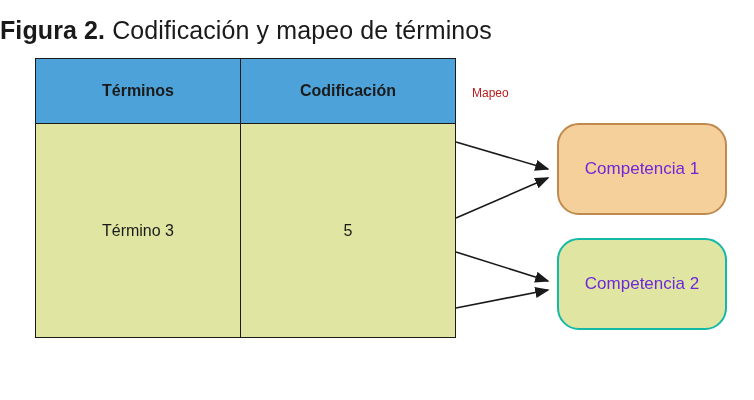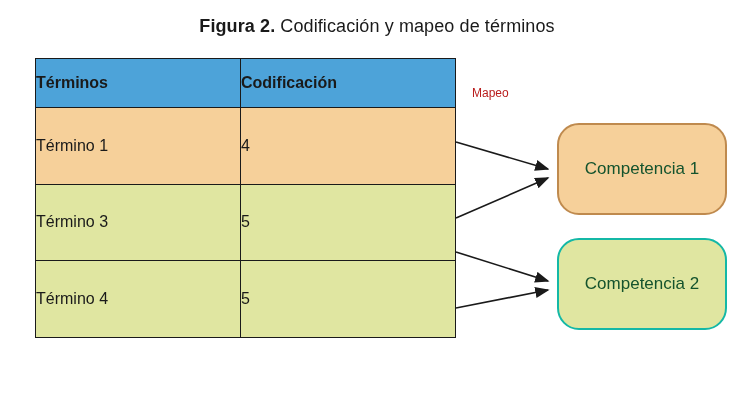--- a/index.html
+++ b/index.html
@@ -13,44 +13,44 @@
     width: 754px;
     height: 400px;
     background: #ffffff;
     overflow: hidden;
   }
   .figure-title {
     position: absolute;
     top: 16px;
     left: 0;
     width: 754px;
-    text-align: center;
-    font-size: 18px;
+    text-align: left;
+    font-size: 25px;
     color: #1a1a1a;
     letter-spacing: 0.1px;
   }
   .figure-title .bold { font-weight: bold; }
 
   table.terms-table {
     position: absolute;
     left: 35px;
     top: 58px;
     width: 420px;
     height: 280px;
     border-collapse: collapse;
     table-layout: fixed;
   }
   table.terms-table th,
   table.terms-table td {
     border: 1.5px solid #1a1a1a;
-    text-align: left;
+    text-align: center;
     vertical-align: middle;
     font-size: 16px;
     color: #1a1a1a;
-    padding: 0;
+    padding: 8px;
   }
   table.terms-table th {
     background: #4da3d9;
     font-weight: bold;
     height: 48px;
   }
   table.terms-table td { height: 58px; }
   .col-term  { width: 205px; }
   .col-score { width: 215px; }
   tr.group-a td { background: #f6d09a; }
@@ -67,21 +67,21 @@
   .competencia-box {
     position: absolute;
     left: 557px;
     width: 170px;
     height: 92px;
     border-radius: 22px;
     display: flex;
     align-items: center;
     justify-content: center;
     font-size: 17px;
-    color: #14532d;
+    color: #6d28d9;
     box-sizing: border-box;
   }
   .competencia-box.box-1 {
     top: 123px;
     background: #f6d09a;
     border: 2px solid #bf8a4e;
   }
   .competencia-box.box-2 {
     top: 238px;
     background: #e0e6a1;
@@ -121,30 +121,22 @@
       <col class="col-term">
       <col class="col-score">
     </colgroup>
     <thead>
       <tr>
         <th>Términos</th>
         <th>Codificación</th>
       </tr>
     </thead>
     <tbody>
-      <tr class="group-a">
-        <td>Término 1</td>
-        <td>4</td>
-      </tr>
       <tr class="group-b">
         <td>Término 3</td>
-        <td>5</td>
-      </tr>
-      <tr class="group-b">
-        <td>Término 4</td>
         <td>5</td>
       </tr>
     </tbody>
   </table>
 
   <div class="mapeo-label">Mapeo</div>
 
   <svg class="arrows-overlay" viewBox="0 0 754 400" xmlns="http://www.w3.org/2000/svg">
     <defs>
       <marker id="arrowhead" markerWidth="9" markerHeight="8" refX="8" refY="3.5" orient="auto">

